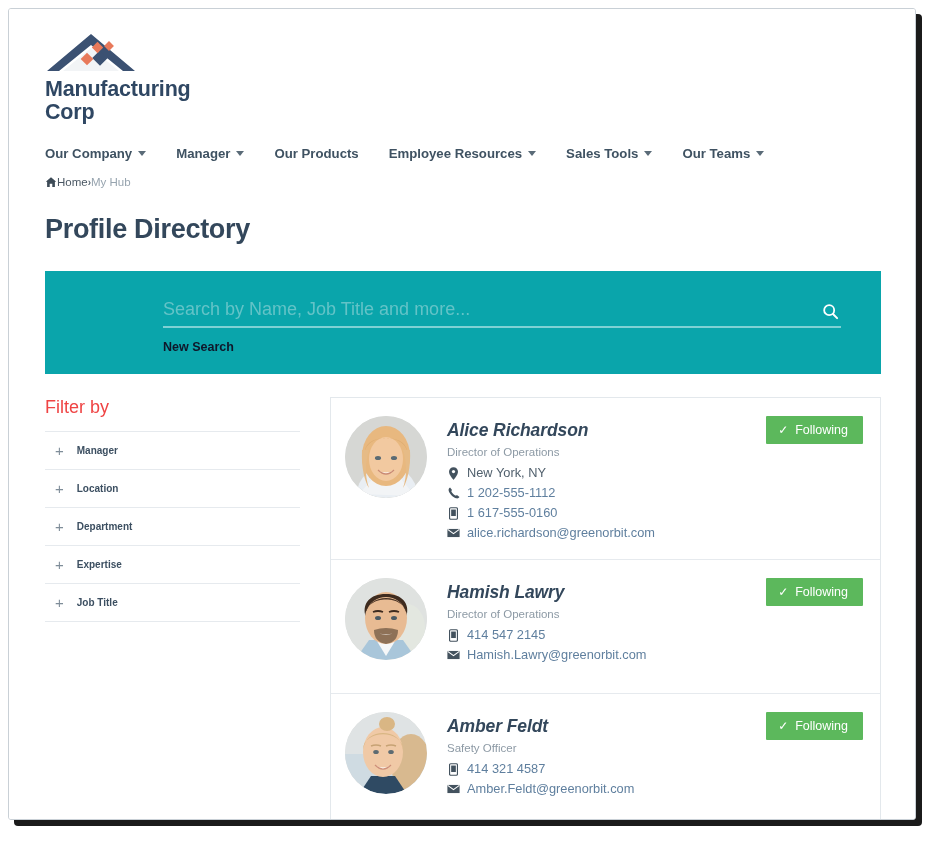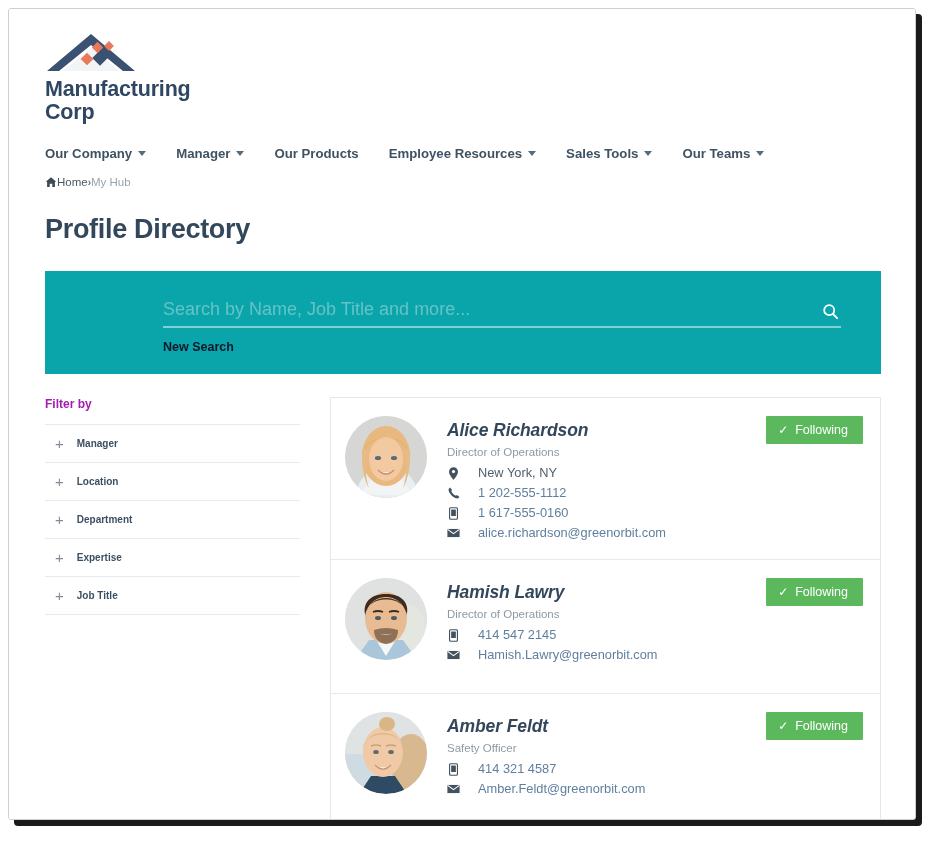--- a/index.html
+++ b/index.html
@@ -157,23 +157,23 @@
   
   #content-cols {
     display: flex;
     margin-top: 23px;
     gap: 30px;
   }
 
   
   #filter-col { width: 255px; flex: none; }
   #filter-heading {
-    font-size: 12px;
-    font-weight: bold;
-    color: #a21caf;
+    font-size: 18px;
+    font-weight: normal;
+    color: #ef4444;
     padding-bottom: 13px;
   }
   .filter-item {
     display: flex;
     align-items: center;
     gap: 13px;
     border-top: 1px solid #e6eaee;
     padding: 11px 0 11px 10px;
     cursor: pointer;
   }
@@ -226,21 +226,21 @@
   }
   .profile-title {
     font-size: 11.5px;
     color: #8d9aa5;
     margin-top: 5px;
     margin-bottom: 5px;
   }
   .contact-line {
     display: flex;
     align-items: center;
-    gap: 18px;
+    gap: 7px;
     font-size: 12.8px;
     line-height: 20px;
     color: #5a7086;
   }
   .contact-line.location { color: #51606d; }
   .contact-line.link-line { color: #5f7f9e; cursor: pointer; }
   .contact-icon { width: 13px; display: flex; justify-content: center; flex: none; }
 
   .follow-button {
     position: absolute;

